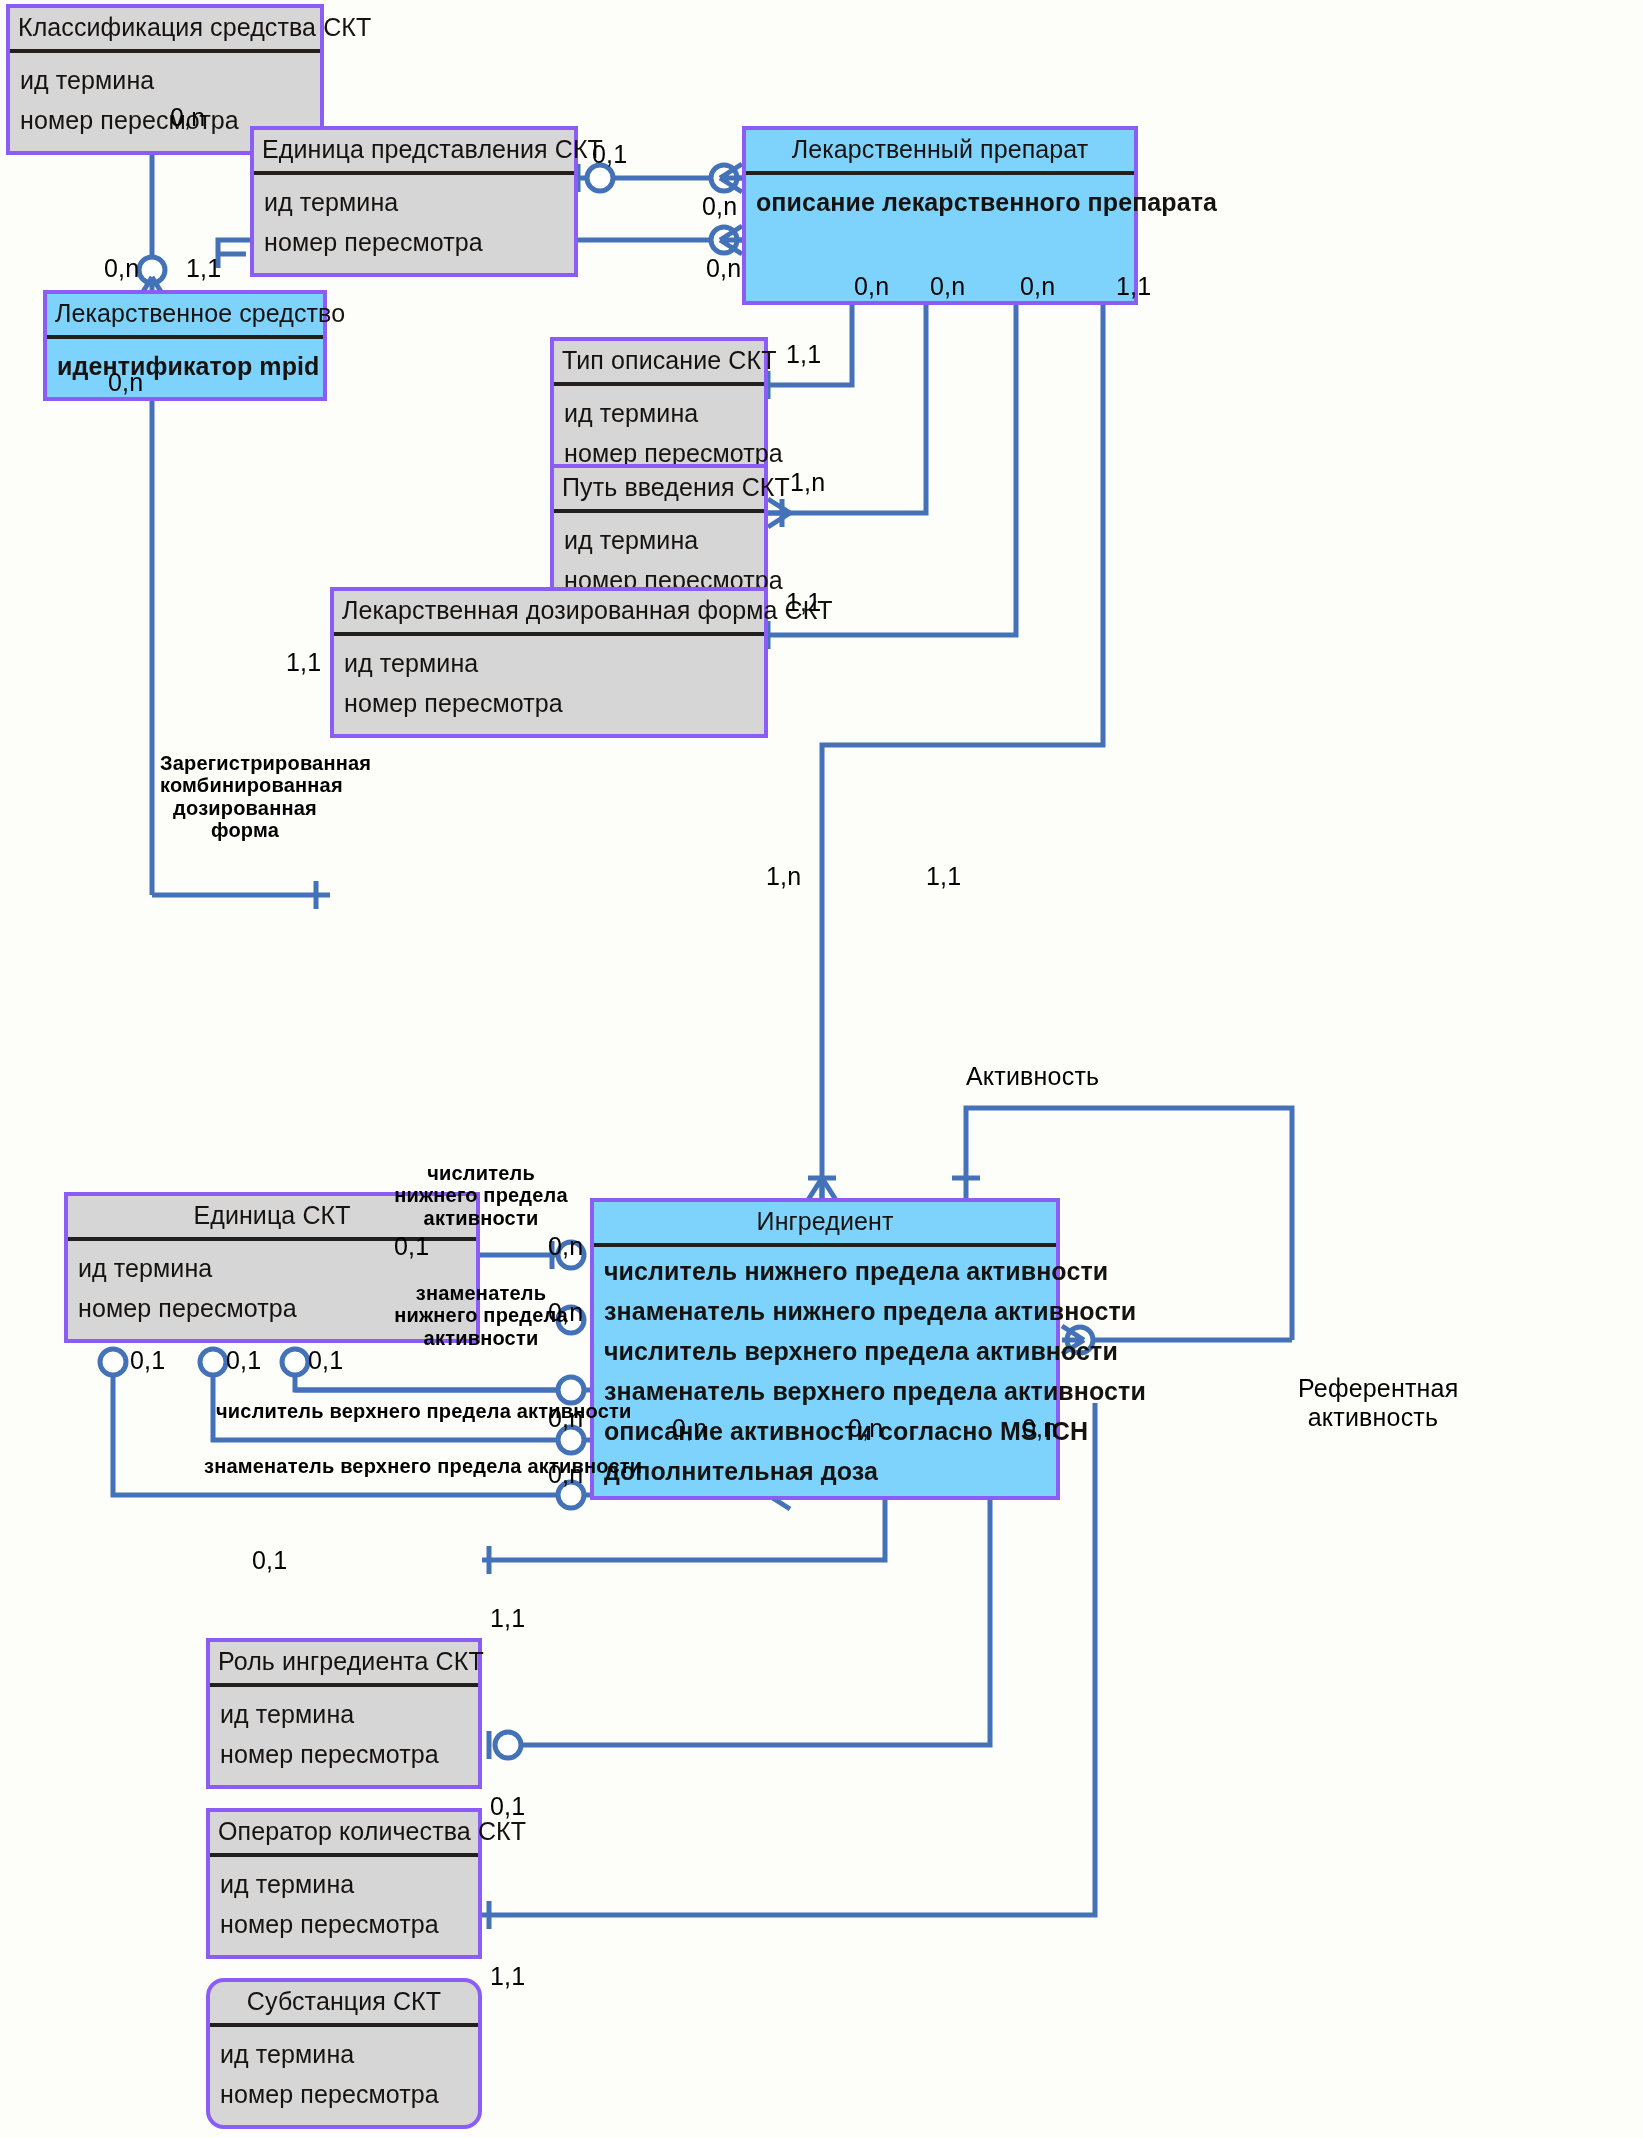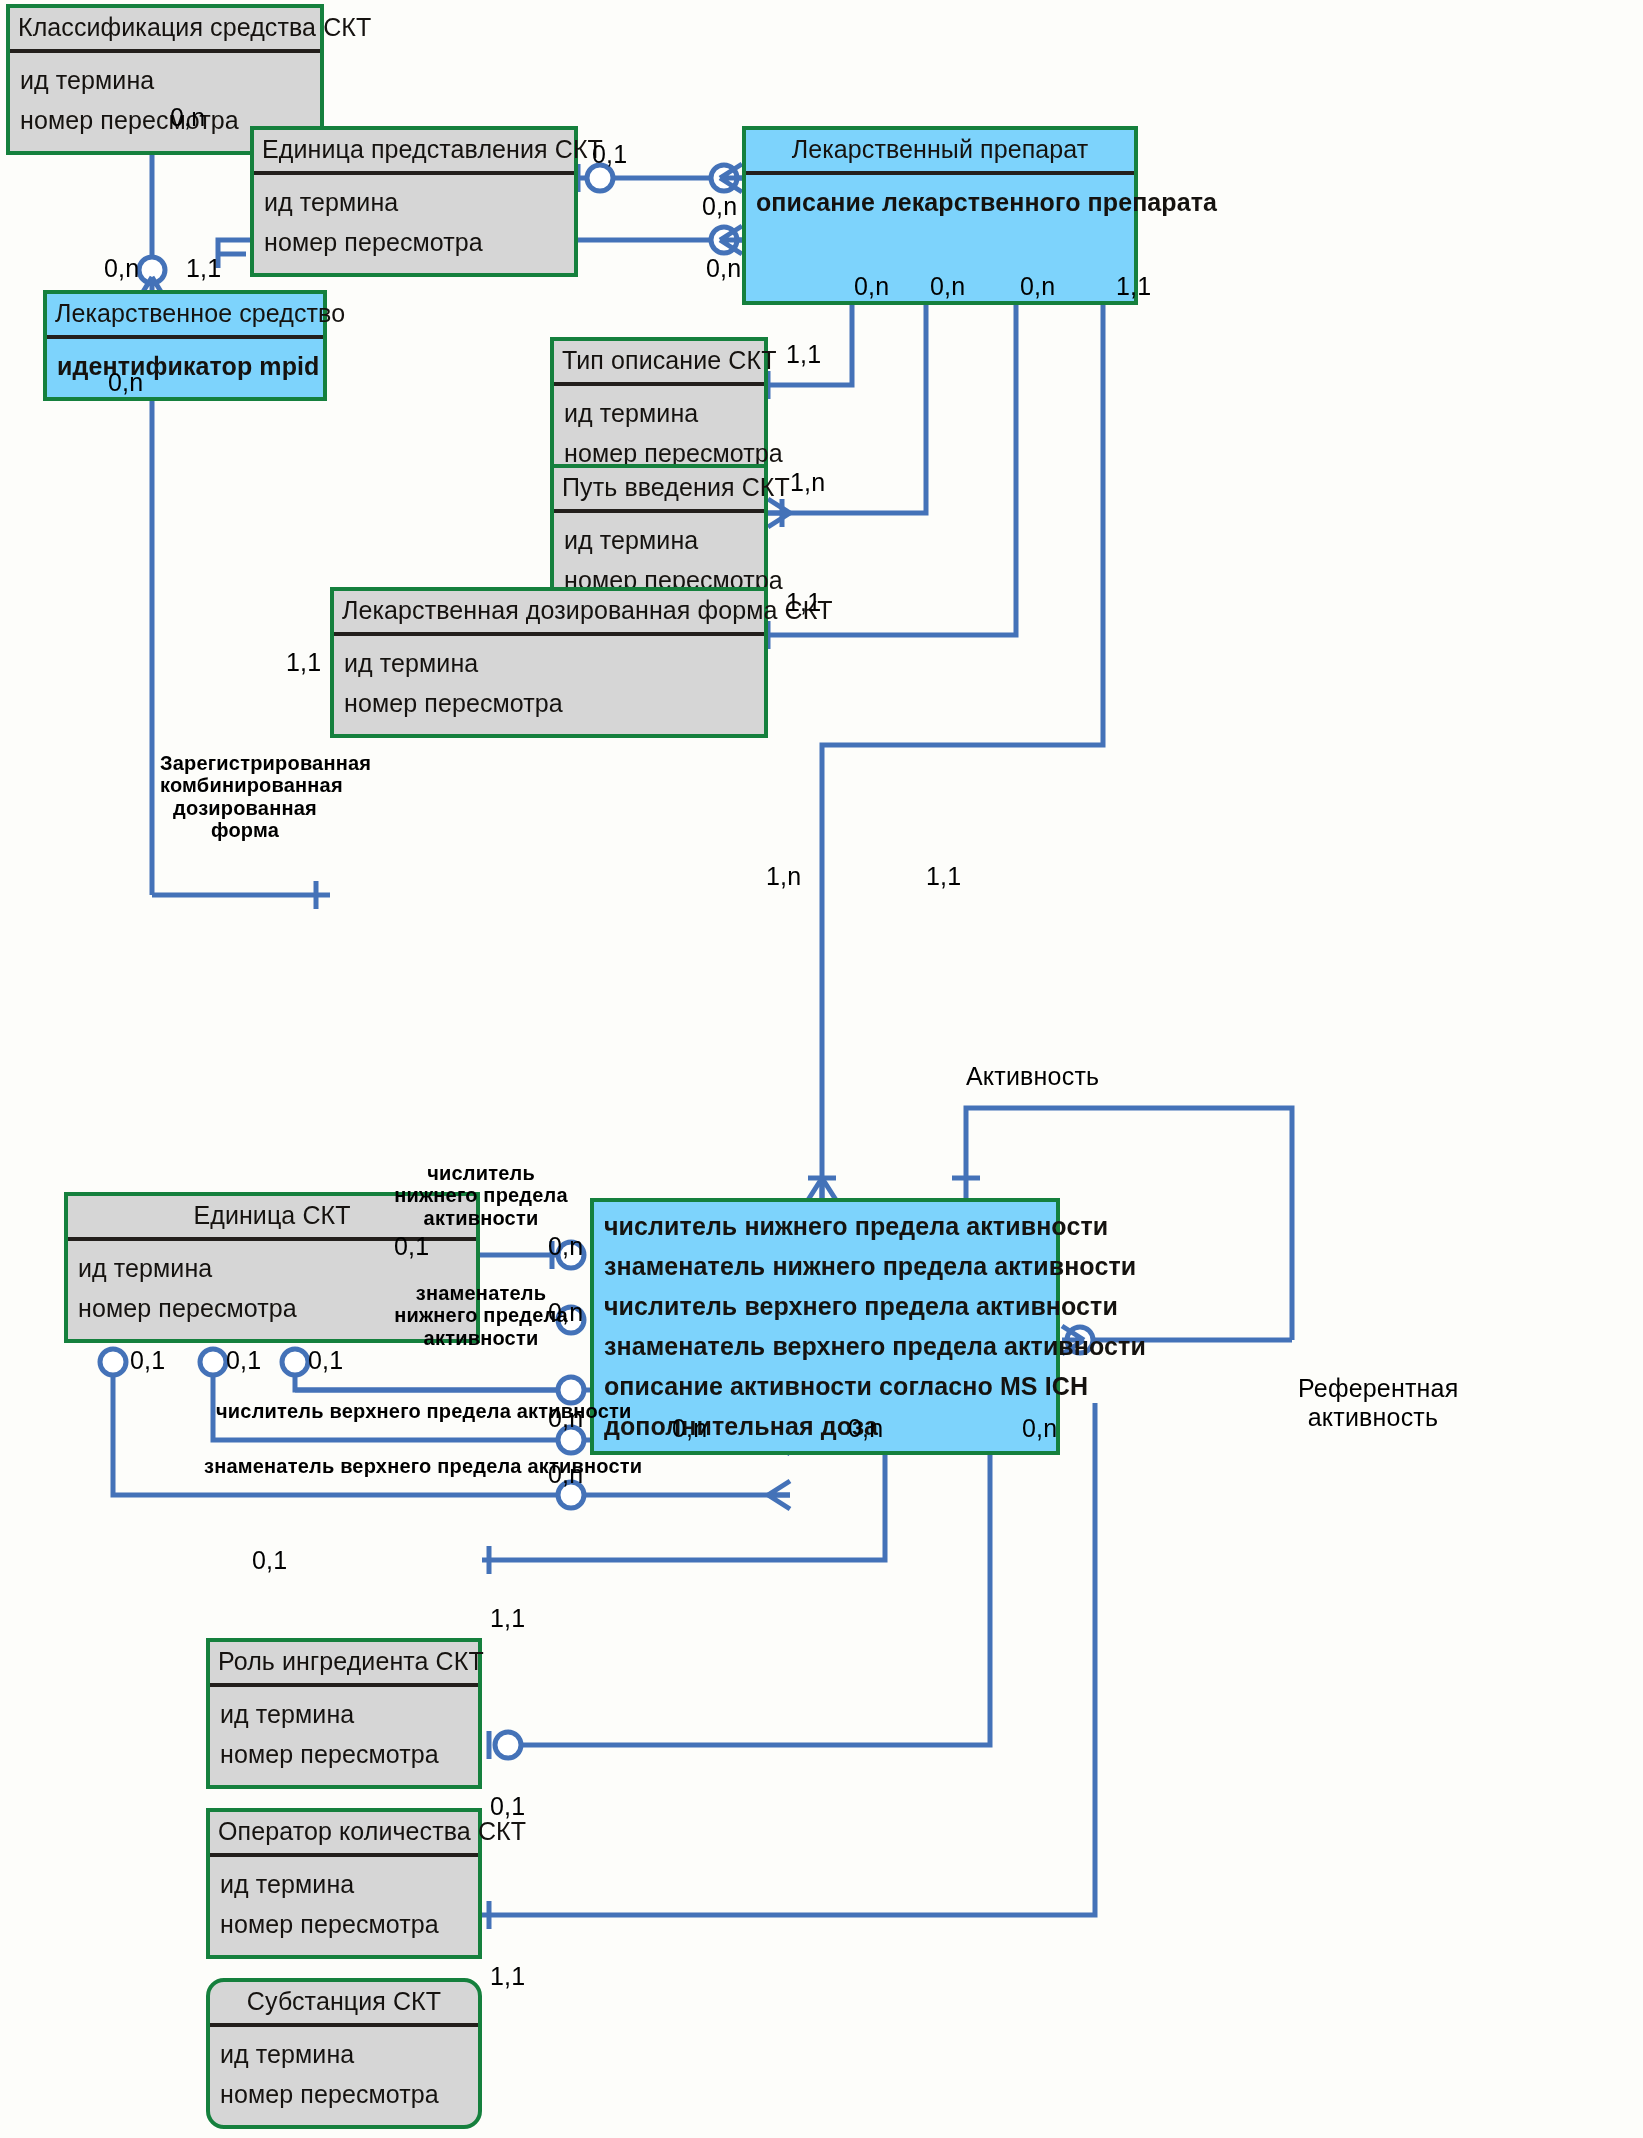--- a/index.html
+++ b/index.html
@@ -19,21 +19,21 @@
     position: absolute;
     left: 0; top: 0;
     width: 1643px;
     height: 2138px;
     pointer-events: none;
   }
   
   .entity {
     position: absolute;
     box-sizing: border-box;
-    border: 4px solid #15803d;
+    border: 4px solid #8b5cf6;
     background: #d6d6d6;
     z-index: 5;
   }
   .entity.yellow { background: #7dd3fc; }
   .entity .etitle {
     box-sizing: border-box;
     font-size: 25px;
     font-weight: 400;
     color: #15120f;
     text-align: center;
@@ -267,20 +267,21 @@
 
   <div class="entity" style="left:64px; top:1192px; width:416px;">
     <div class="etitle">Единица СКТ</div>
     <div class="attrs">
       <div class="attr">ид термина</div>
       <div class="attr">номер пересмотра</div>
     </div>
   </div>
 
   <div class="entity yellow" style="left:590px; top:1198px; width:470px;">
+    <div class="etitle">Ингредиент</div>
     <div class="attrs" style="padding-top:5px; padding-bottom:4px;">
       <div class="attr">числитель нижнего предела активности</div>
       <div class="attr">знаменатель нижнего предела активности</div>
       <div class="attr">числитель верхнего предела активности</div>
       <div class="attr">знаменатель верхнего предела активности</div>
       <div class="attr">описание активности согласно MS ICH</div>
       <div class="attr">дополнительная доза</div>
     </div>
   </div>
 

